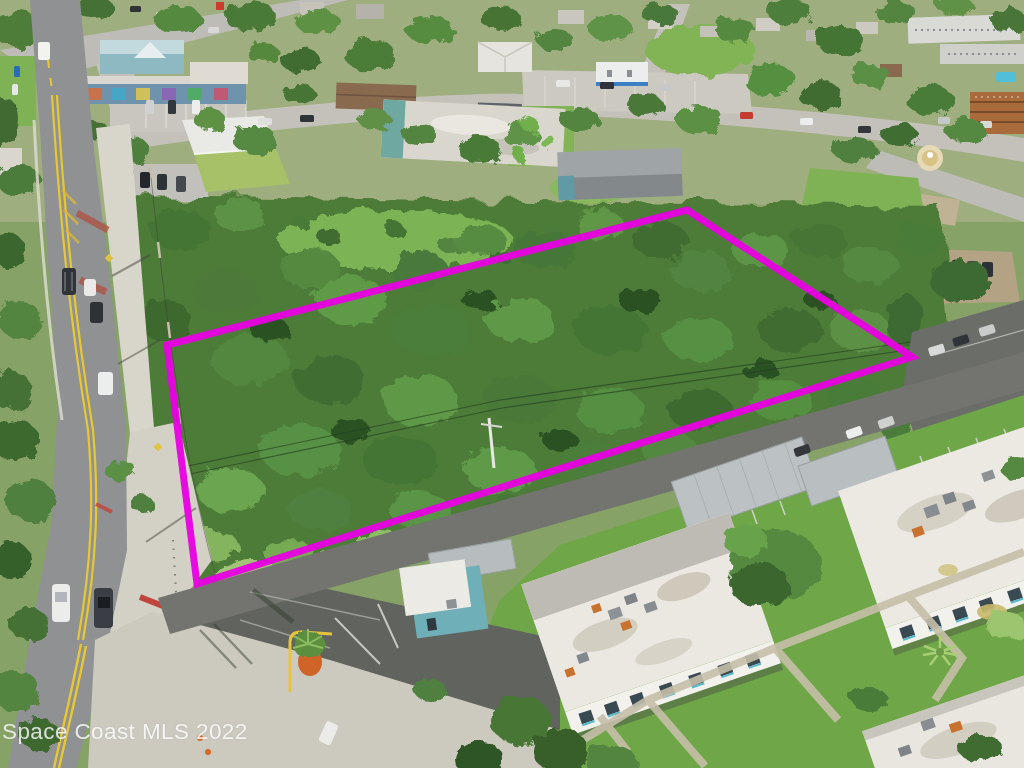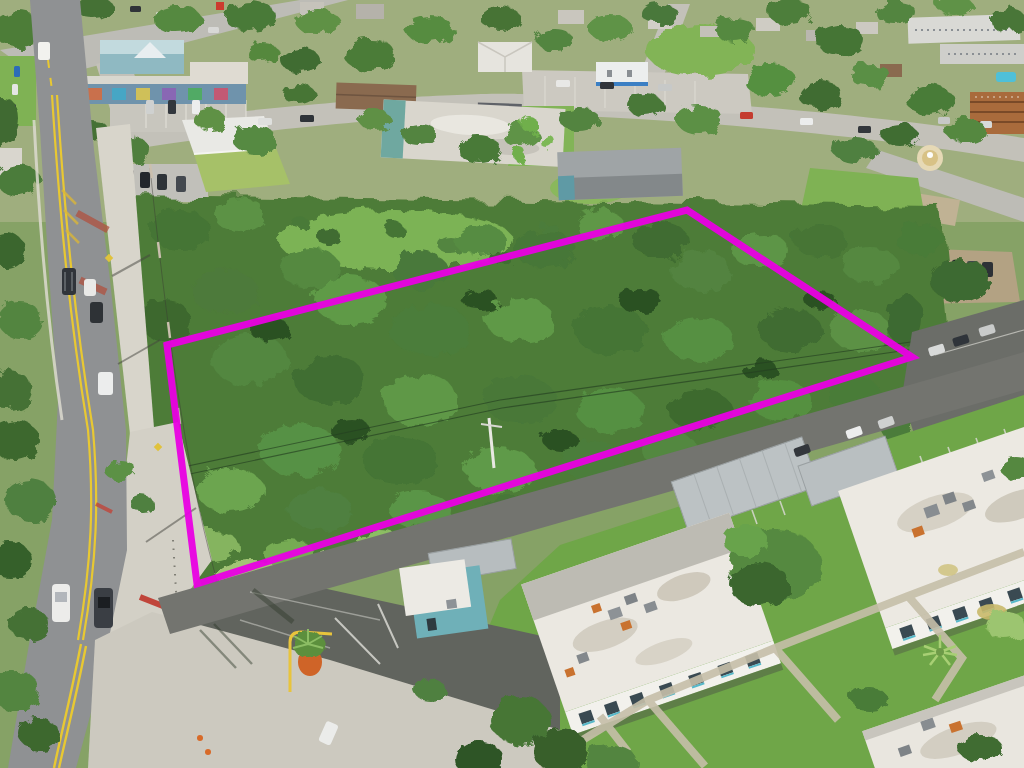--- a/index.html
+++ b/index.html
@@ -488,13 +488,14 @@
     <ellipse cx="40" cy="735" rx="20" ry="16" fill="#3c682e"></ellipse>
     <ellipse cx="120" cy="470" rx="16" ry="10" fill="#5b9145"></ellipse>
     <ellipse cx="143" cy="505" rx="12" ry="8" fill="#4f8040"></ellipse>
   </g>
 
   <g fill="none" stroke-linejoin="miter" opacity=".95" stroke="#E900E3">
     <polygon fill="none" points="167,345 687,210 912,357 197,584" stroke-width="7"></polygon>
   </g>
 </svg>
 
+<div class="watermark">Space Coast MLS 2022</div>
 </div>
 
 </body></html>

